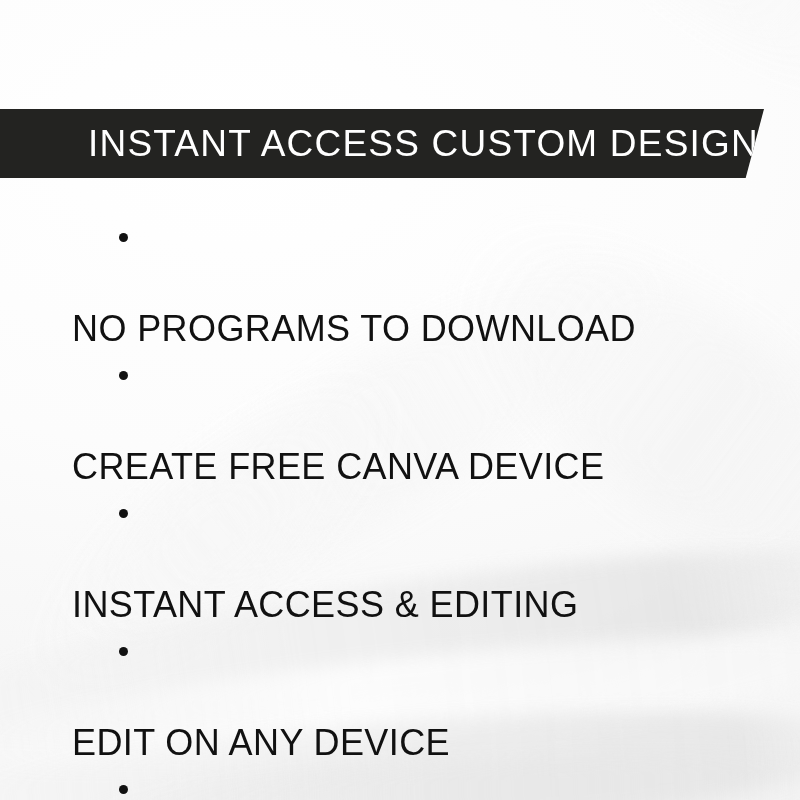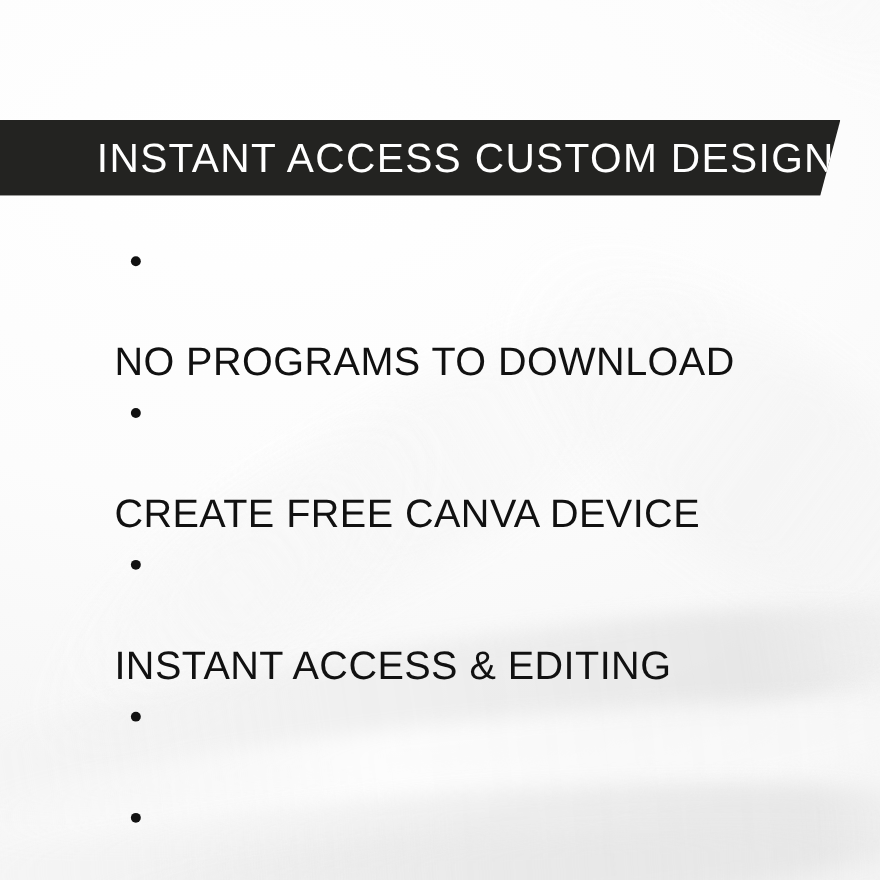--- a/index.html
+++ b/index.html
@@ -138,21 +138,21 @@
     top: 214px;
     width: 800px;
     list-style: none;
     margin: 0;
     padding: 0;
     z-index: 4;
   }
   .feature-item {
     position: relative;
     display: block;
-    padding-left: 104px;
+    padding-left: 72px;
     min-height: 46px;
     color: #111111;
     font-family: "Liberation Sans", sans-serif;
     font-weight: 300;
     font-size: 36px;
     letter-spacing: 0.4px;
     line-height: 46px;
     white-space: pre-line;
   }
   .feature-item .bullet {
@@ -196,20 +196,21 @@
     <li class="feature-item">
       <span class="bullet"></span>
       <span>CREATE FREE CANVA DEVICE</span>
     </li>
     <li class="feature-item">
       <span class="bullet"></span>
       <span>INSTANT ACCESS &amp; EDITING</span>
     </li>
     <li class="feature-item">
       <span class="bullet"></span>
+      <span>EDIT ON ANY DEVICE</span>
     </li>
     <li class="feature-item">
       <span class="bullet"></span>
       
     </li>
 
   </ul>
 
 </div>
 

